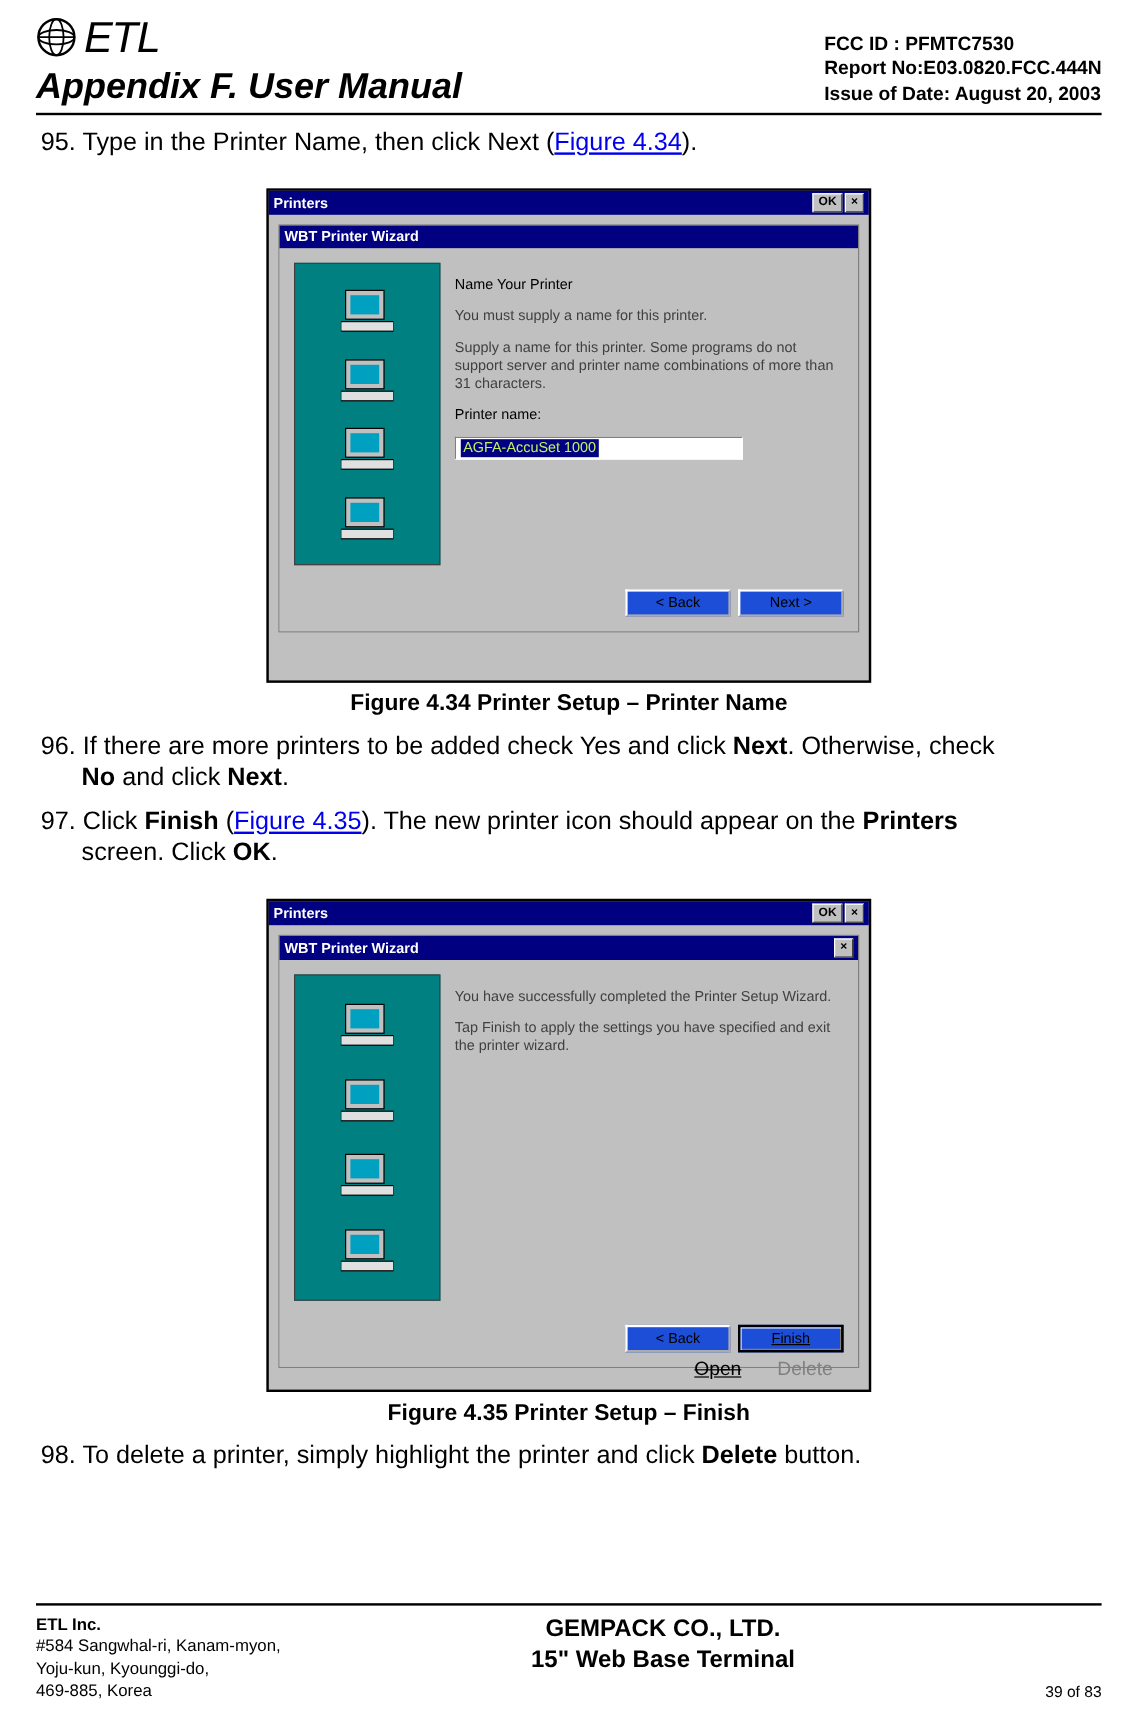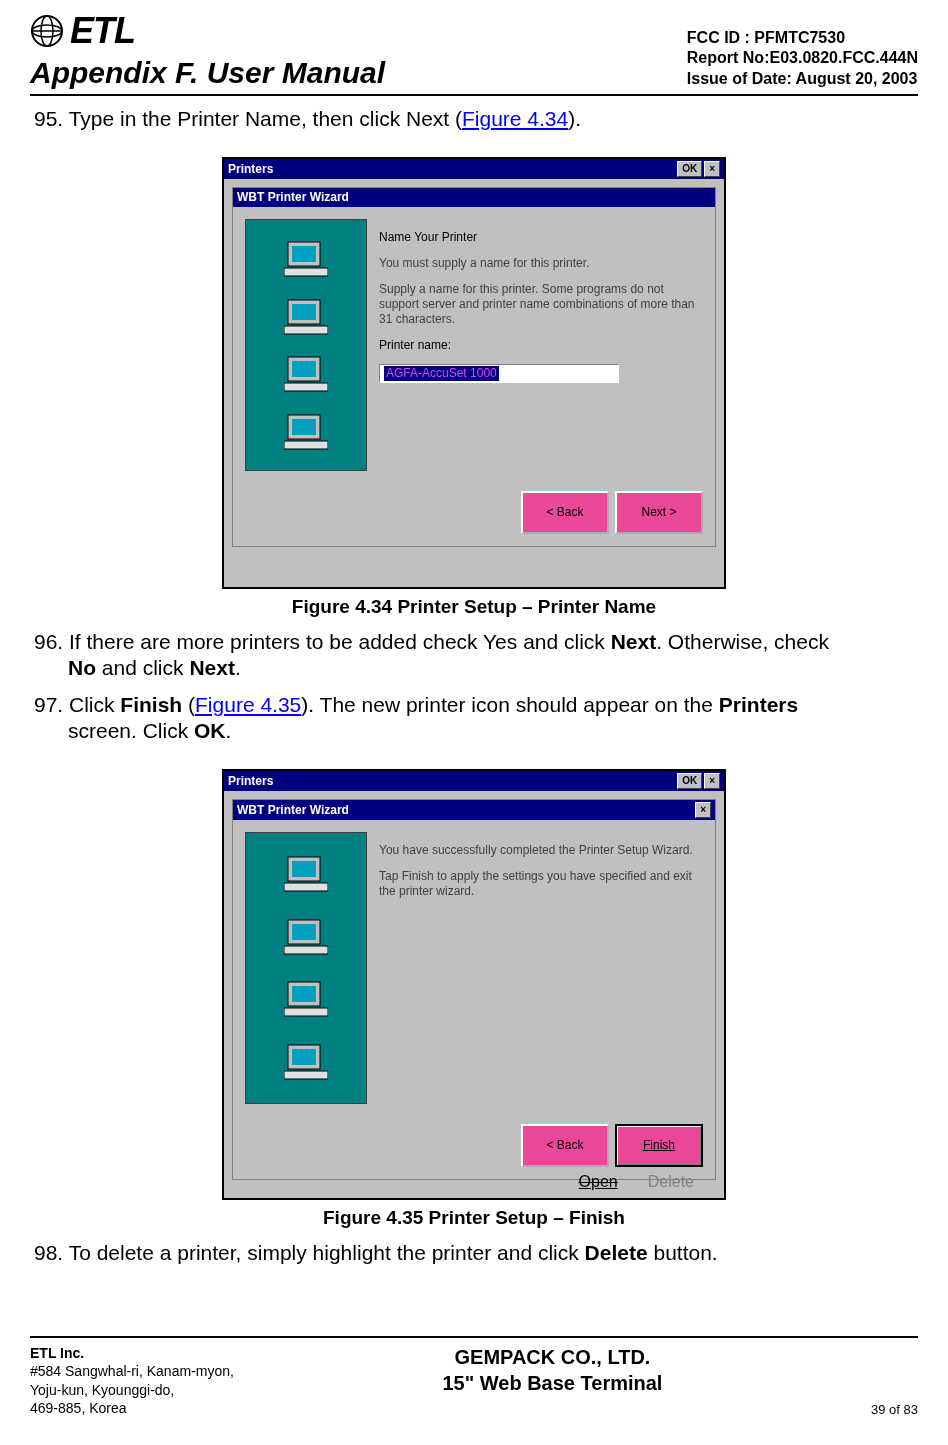--- a/index.html
+++ b/index.html
@@ -23,21 +23,21 @@
     border-bottom: 2px solid #000;
     padding-bottom: 4px;
     margin-bottom: 10px;
   }
   .header-left {
     display: flex;
     flex-direction: column;
   }
   .logo {
     font-style: italic;
-    font-weight: bold;
+    font-weight: normal;
     font-size: 36px;
     letter-spacing: -1px;
     display: flex;
     align-items: center;
     gap: 6px;
   }
   .logo-globe {
     width: 34px;
     height: 34px;
     display: inline-block;
@@ -155,34 +155,34 @@
     background: #fff;
     border: 1px solid #808080;
     border-right-color: #fff;
     border-bottom-color: #fff;
     padding: 1px 4px;
     width: 230px;
     display: inline-block;
   }
   .input-highlight {
     background: #000080;
-    color: #d946ef;
+    color: #bef264;
     padding: 0 2px;
     display: inline-block;
   }
   .wizard-buttons {
     display: flex;
     justify-content: flex-end;
     gap: 6px;
     padding: 8px 12px 12px 12px;
   }
   .win-btn {
-    background: #ec4899;
+    background: #1d4ed8;
     border: 2px outset #fff;
-    padding: 12px 12px;
+    padding: 2px 12px;
     font-size: 12px;
     min-width: 60px;
     text-align: center;
   }
   .win-btn.default {
     border: 2px solid #000;
     box-shadow: inset 1px 1px 0 #fff, inset -1px -1px 0 #808080;
   }
   .under-btns {
     position: absolute;

